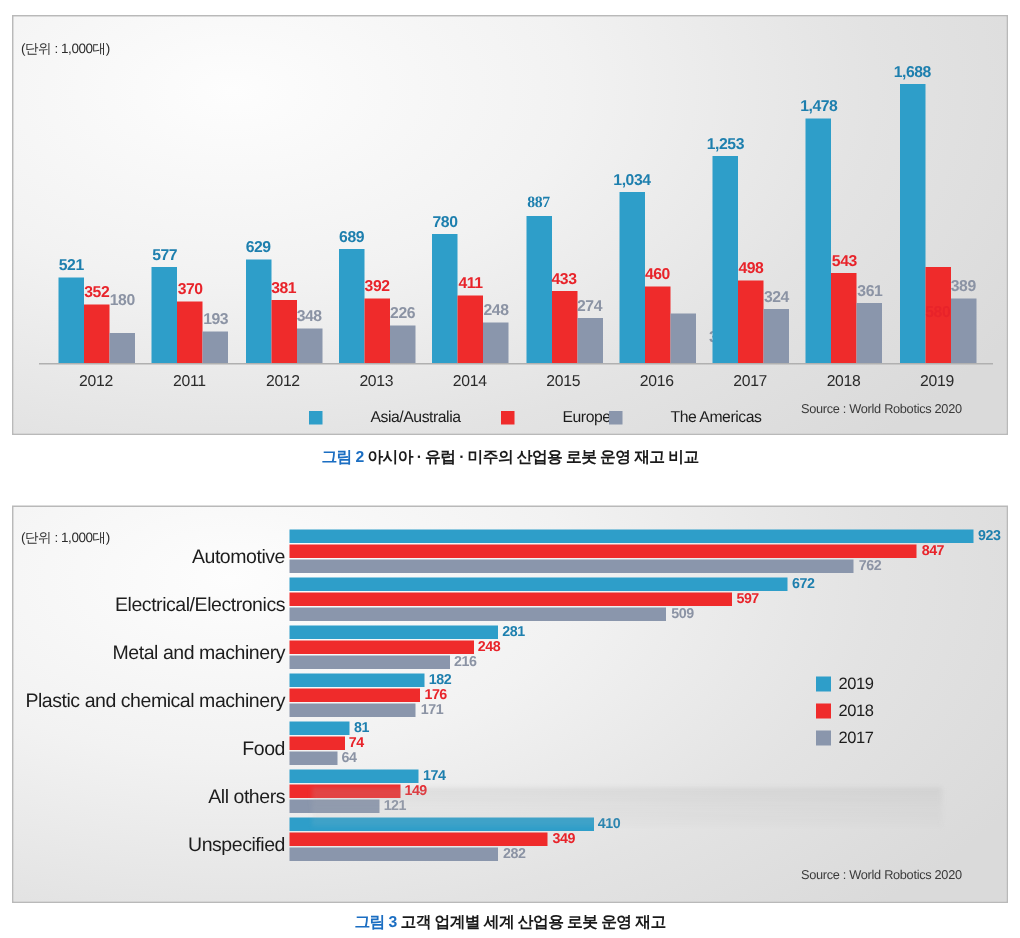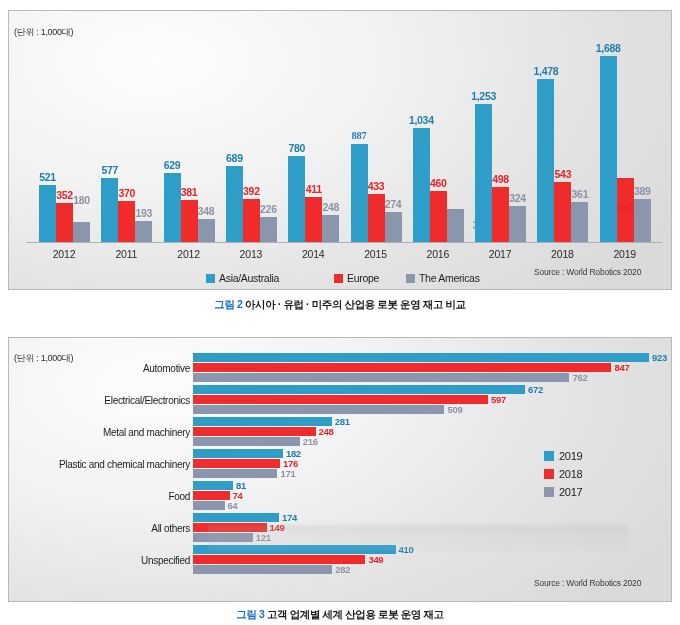--- a/index.html
+++ b/index.html
@@ -68,27 +68,27 @@
     position:absolute;top:238px;
     font-size:10.5px;color:#2b2b2b;
     text-align:center;width:60px;
     letter-spacing:-0.2px;
   }
 
   
   #legend1{position:absolute;left:198px;top:262px;height:14px;}
   #legend1 .lg{position:absolute;top:0;display:flex;align-items:center;}
   #legend1 .sw{width:9px;height:9px;margin-right:4px;display:inline-block;}
-  #legend1 .tx{font-size:10.5px;color:#1d1d1d;letter-spacing:-0.3px;white-space:nowrap;}
+  #legend1 .tx{font-size:10.5px;color:#1d1d1d;letter-spacing:-0.3px;white-space:nowrap;margin-left:28px;}
 
   
   #chart2{position:absolute;left:8px;top:337px;width:664px;height:265px;}
   .catlabel{
     position:absolute;
-    font-size:10px;color:#1d1d1d;
+    font-size:13px;color:#1d1d1d;
     text-align:right;width:178px;left:4px;
     letter-spacing:-0.3px;white-space:nowrap;
   }
   .hbar{position:absolute;left:185px;height:9px;}
   .hbar.blue{background:#2e9ec9;}
   .hbar.red{background:#ef2b2b;}
   .hbar.gray{background:#8a96ac;}
   .hlabel{
     position:absolute;font-size:9.5px;font-weight:bold;
     white-space:nowrap;letter-spacing:-0.3px;

